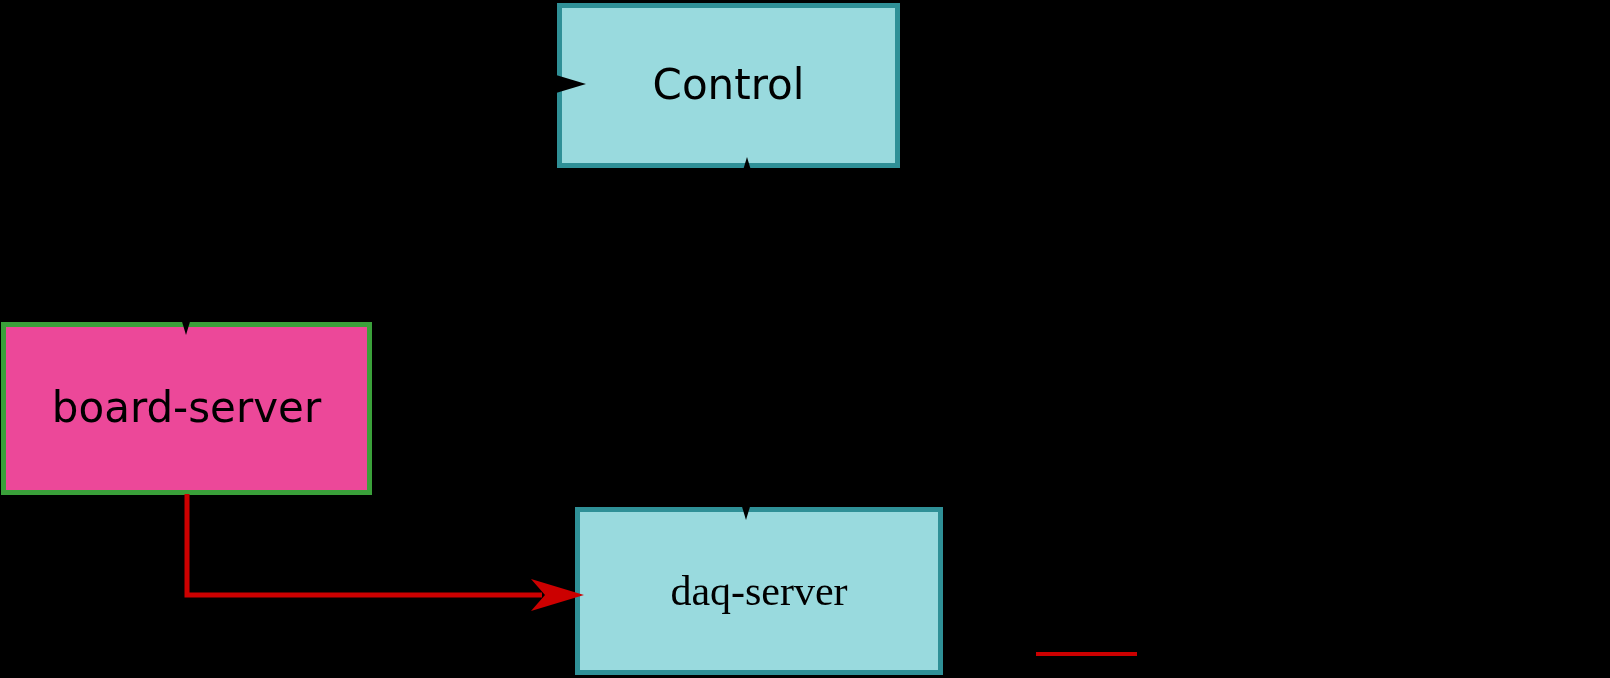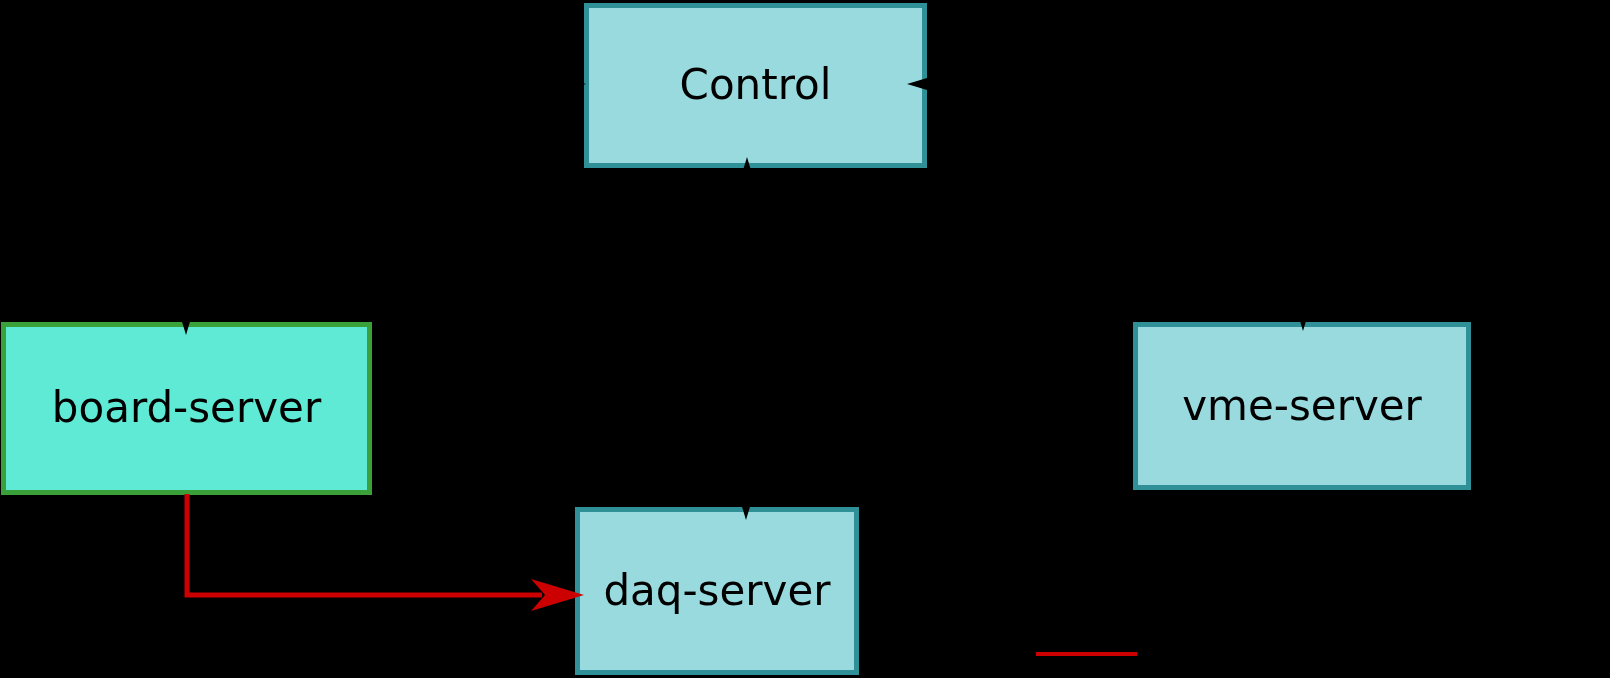--- a/index.html
+++ b/index.html
@@ -22,50 +22,47 @@
     display: flex;
     align-items: center;
     justify-content: center;
     text-align: center;
     font-size: 42px;
     line-height: 1.3;
     color: #000000;
   }
   .node .label { display: block; }
   .node .label span { display: block; }
-  #node-control { left: 584px; top: 3px;   width: 343px; height: 165px; text-align: right; }
+  #node-control { left: 557px; top: 3px;   width: 343px; height: 165px; text-align: right; }
   #node-board   { left: 1px;   top: 322px; width: 371px; height: 173px; }
   #node-vme     { left: 1133px;top: 322px; width: 338px; height: 168px; }
-  #node-daq     { left: 575px; top: 507px; width: 284px; height: 168px; }
+  #node-daq     { left: 575px; top: 507px; width: 368px; height: 168px; font-family: Liberation Serif, serif; }
   .overlay {
     position: absolute;
     left: 0; top: 0;
     width: 1610px;
     height: 678px;
     pointer-events: none;
   }
 </style>
 </head>
 <body>
 
 <div class="canvas">
 
   <div class="node" id="node-control" style="background-color: rgb(153, 218, 222); border-color: rgb(47, 144, 151);">
     <div class="label">
       <span>Control</span>
     </div>
   </div>
 
-  <div class="node" id="node-board" style="background-color: #5eead4; border-color: rgb(58, 160, 58);">
+  <div class="node" id="node-board" style="background-color: #ec4899; border-color: rgb(58, 160, 58);">
     <div class="label">board-server</div>
   </div>
 
-  <div class="node" id="node-vme" style="background-color: rgb(153, 218, 222); border-color: rgb(47, 144, 151);">
-    <div class="label">vme-server</div>
-  </div>
 
   <div class="node" id="node-daq" style="background-color: rgb(153, 218, 222); border-color: rgb(47, 144, 151);">
     <div class="label">daq-server</div>
   </div>
 
   <svg class="overlay" viewBox="0 0 1610 678" xmlns="http://www.w3.org/2000/svg">
 
     <polygon points="586,84 546,72 546,96" fill="#000000"></polygon>
     <polygon points="907,84 947,72 947,96" fill="#000000"></polygon>
     <polygon points="747,157 735,197 759,197" fill="#000000"></polygon>

